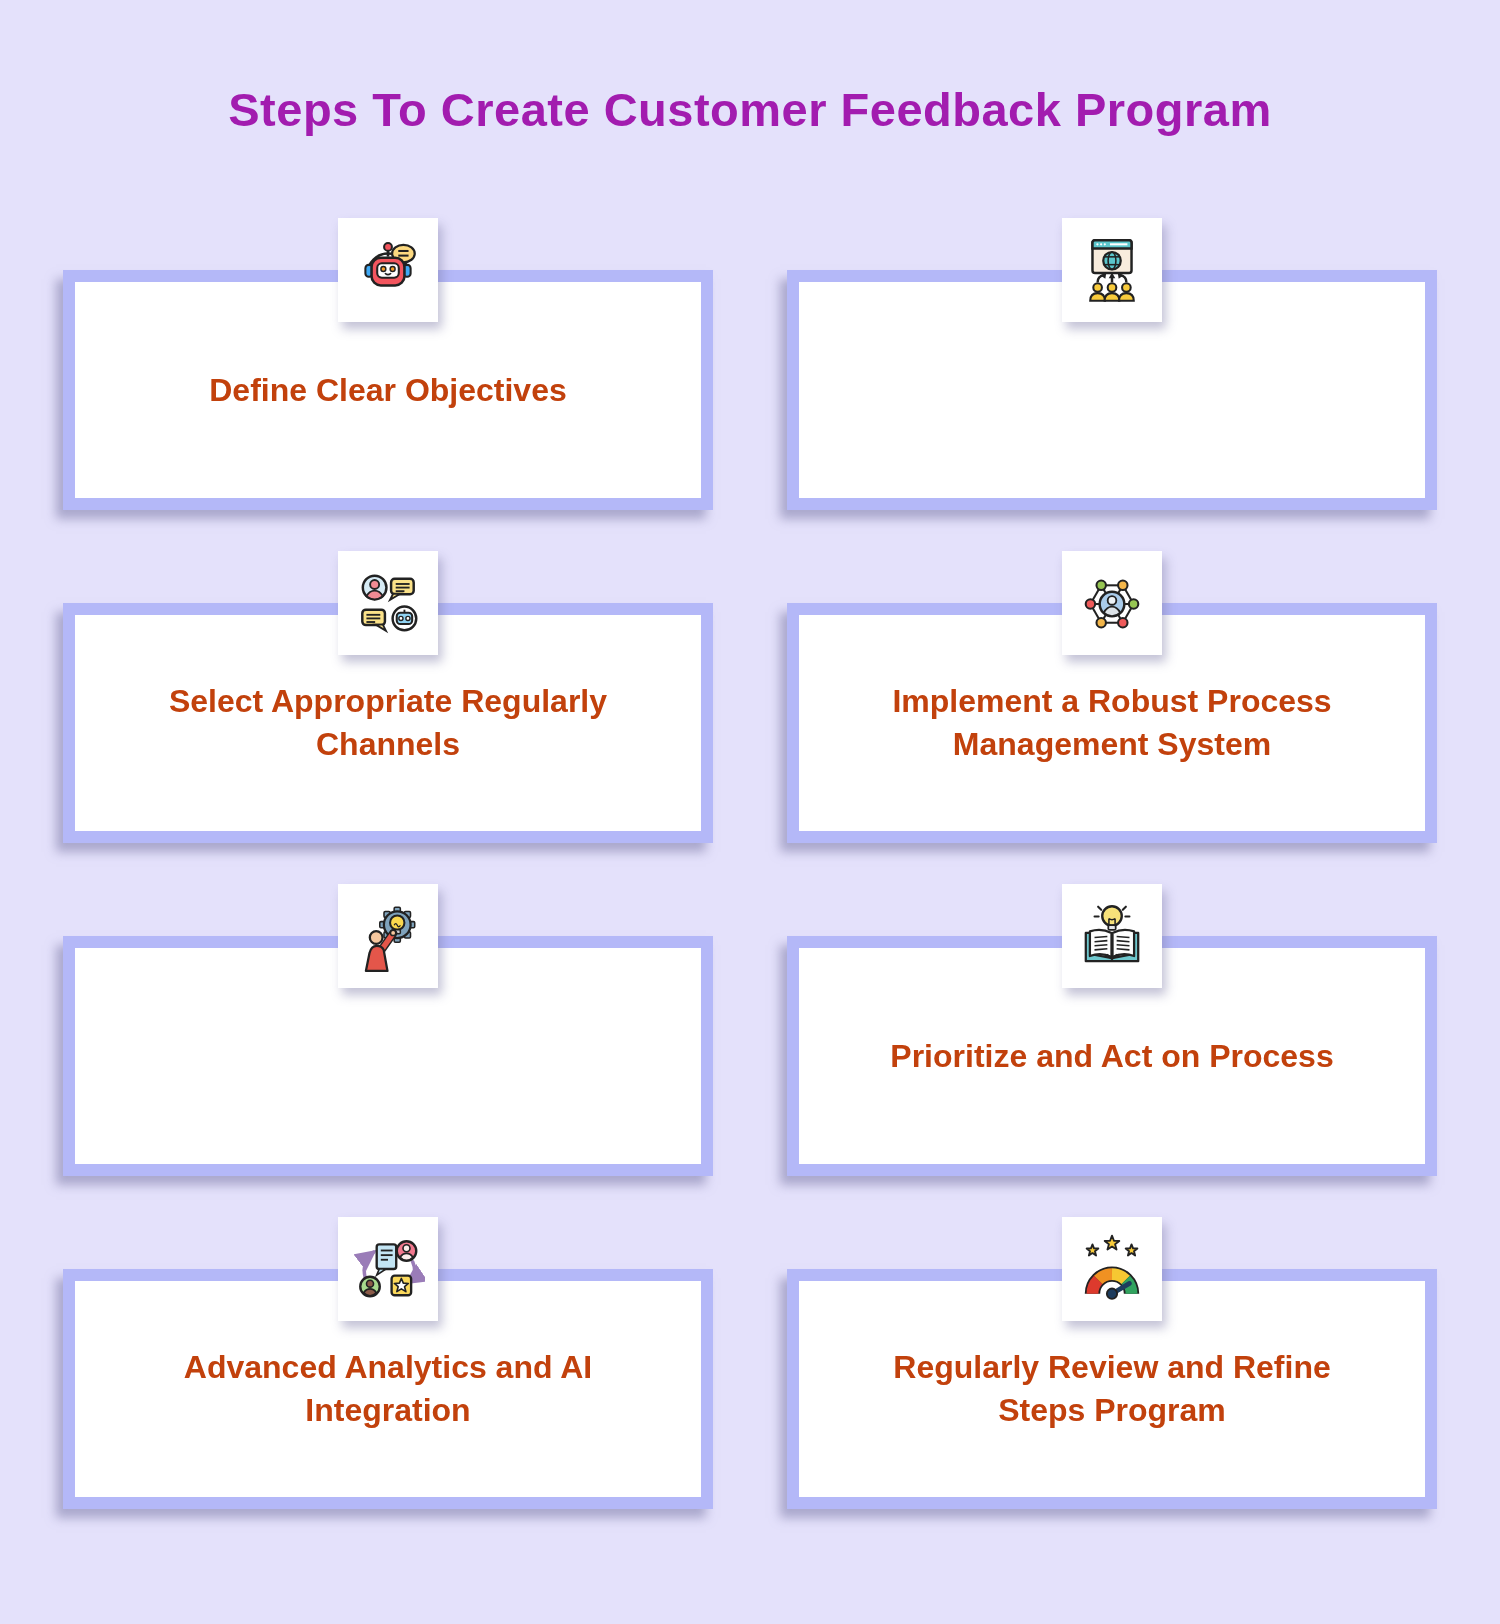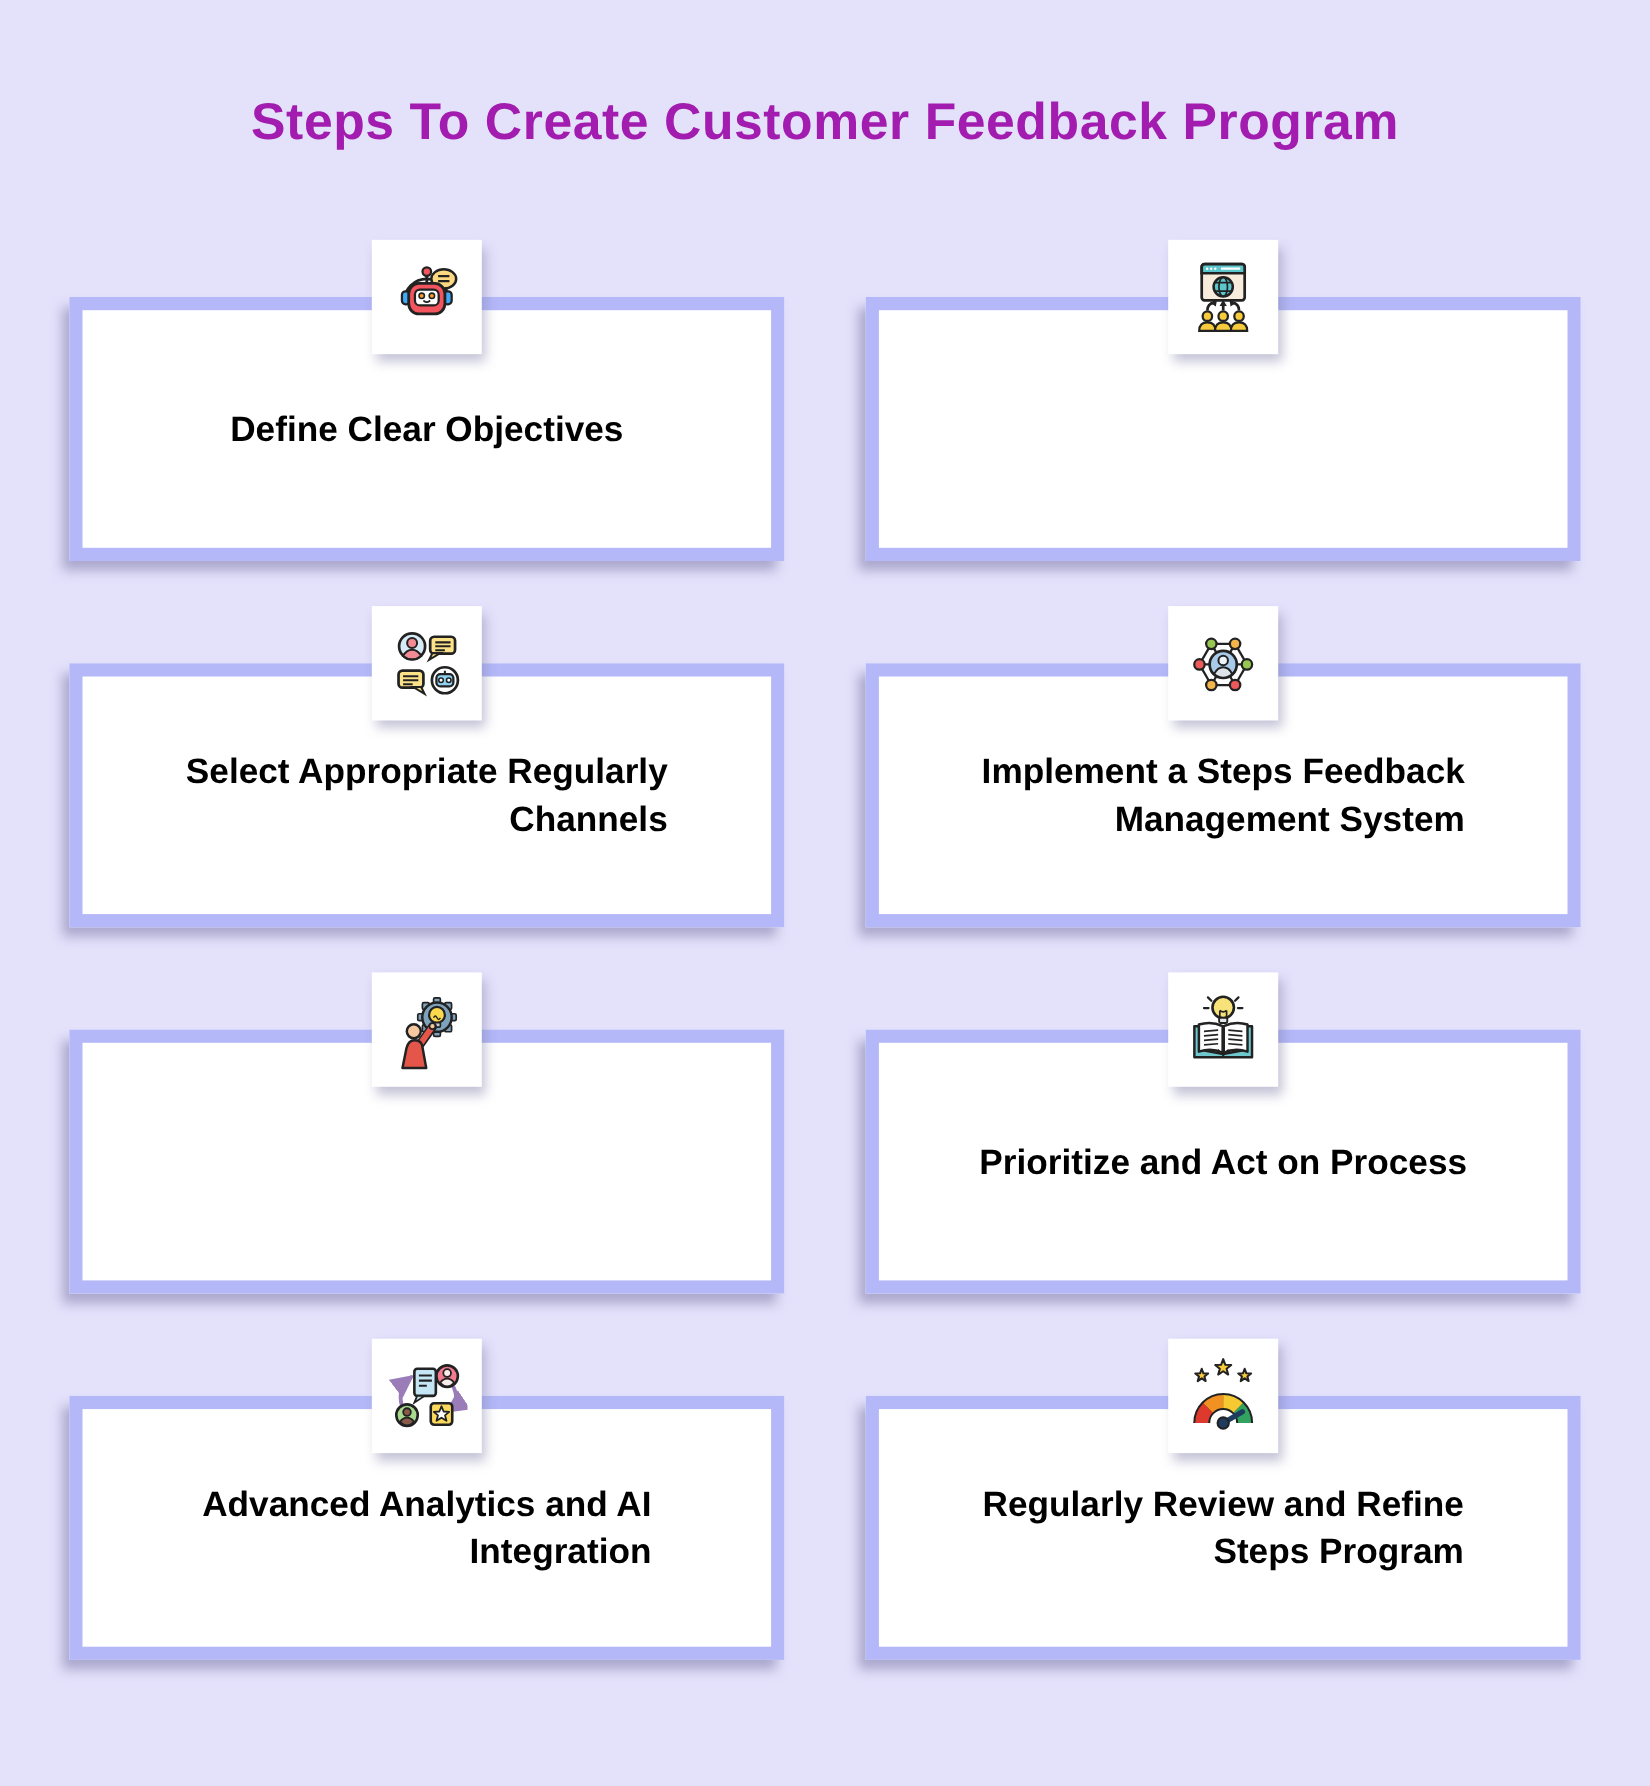--- a/index.html
+++ b/index.html
@@ -58,22 +58,22 @@
     width: 74px;
     height: 74px;
   }
   .card-label {
     margin: 0;
     padding: 0 30px;
     max-width: 580px;
     font-size: 32px;
     font-weight: 600;
     line-height: 1.35;
-    color: #000000;
-    text-align: right;
+    color: #c2410c;
+    text-align: center;
     white-space: pre-line;
   }
 </style>
 </head>
 <body>
 
 <h1 class="page-title">Steps To Create Customer Feedback Program</h1>
 
 <div class="steps-grid">
 
@@ -175,21 +175,21 @@
         <circle cx="36" cy="33.5" r="4.2" fill="#EDF2F6" stroke="#222" stroke-width="1.8"></circle>
         <path d="M 28 45.5 Q 31 39.5 36 39.5 Q 41 39.5 44 45.5 Q 40.5 48.8 36 48.8 Q 31.5 48.8 28 45.5 Z" fill="#DDE3E8" stroke="#222" stroke-width="1.8"></path>
         <circle cx="25.5" cy="18.8" r="4.6" fill="#97C653" stroke="#222" stroke-width="2"></circle>
         <circle cx="46.5" cy="18.8" r="4.6" fill="#F3B64A" stroke="#222" stroke-width="2"></circle>
         <circle cx="15" cy="37" r="4.6" fill="#EE5A5A" stroke="#222" stroke-width="2"></circle>
         <circle cx="57" cy="37" r="4.6" fill="#97C653" stroke="#222" stroke-width="2"></circle>
         <circle cx="25.5" cy="55.2" r="4.6" fill="#F3B64A" stroke="#222" stroke-width="2"></circle>
         <circle cx="46.5" cy="55.2" r="4.6" fill="#EE5A5A" stroke="#222" stroke-width="2"></circle>
       </svg>
     </div>
-    <h2 class="card-label">Implement a Steps Feedback
+    <h2 class="card-label">Implement a Robust Process
 Management System</h2>
   </section>
 
   <section class="card">
     <div class="icon-tile">
       <svg viewBox="0 0 72 72">
         <g fill="#7FA3BC" stroke="#222" stroke-width="1.5">
           <rect x="56" y="22" width="6" height="6" rx="1.2"></rect>
           <rect x="51.9" y="31.9" width="6" height="6" rx="1.2"></rect>
           <rect x="42" y="36" width="6" height="6" rx="1.2"></rect>

